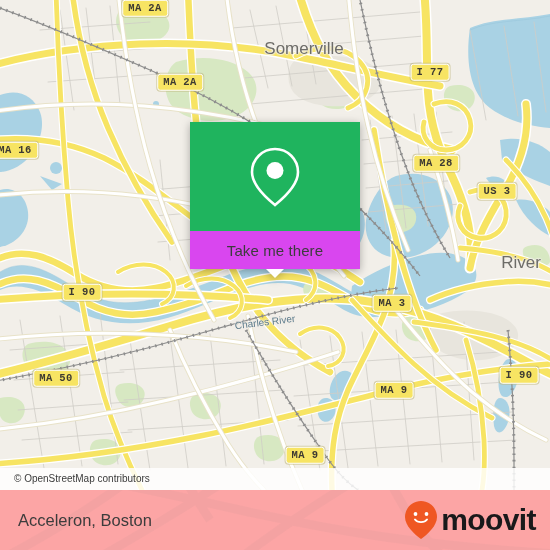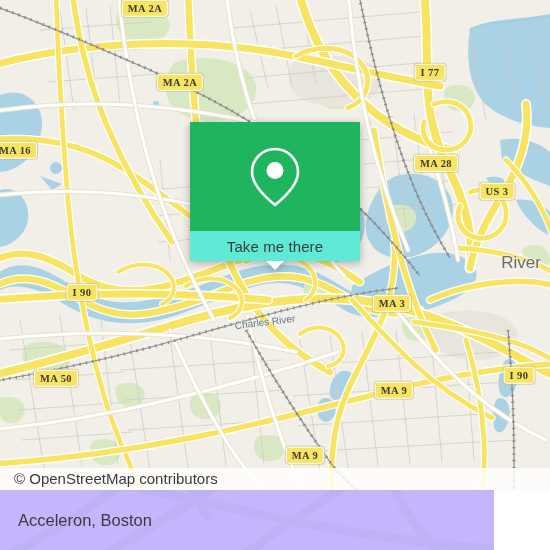--- a/index.html
+++ b/index.html
@@ -40,21 +40,21 @@
     border: 1.5px solid #ffffff;
     border-radius: 3px;
     color: #3d3a32;
     font-size: 10.5px;
     font-weight: bold;
     letter-spacing: .4px;
     padding: 1.5px 5px 2px 5px;
     line-height: 11px;
     white-space: nowrap;
     box-shadow: 0 0 0 1px rgba(190,180,120,.55);
-    font-family: Liberation Serif, serif;
+    font-family: Liberation Mono, monospace;
     transform: translate(-50%,-50%);
   }
 
   .place-label {
     position: absolute;
     color: #6d6c68;
     font-size: 15px;
     font-family: "Liberation Sans", sans-serif;
     white-space: nowrap;
     transform: translate(-50%,-50%);
@@ -78,21 +78,21 @@
 
   
   #attribution {
     position: absolute;
     left: 0;
     bottom: 0;
     width: 550px;
     height: 22px;
     background: rgba(255,255,255,.82);
     color: #3b3b3b;
-    font-size: 15px;
+    font-size: 10px;
     line-height: 22px;
     padding-left: 14px;
     box-sizing: border-box;
     font-family: "Liberation Sans", sans-serif;
     z-index: 5;
   }
 
   
   #popup {
     position: absolute;
@@ -103,22 +103,22 @@
     filter: drop-shadow(0 2px 4px rgba(0,0,0,.30));
   }
   #popup-head {
     height: 109px;
     background: #1fb45e;
     display: flex;
     align-items: center;
     justify-content: center;
   }
   #popup-action {
-    height: 30px;
-    background: #5eead4;
+    height: 38px;
+    background: #d946ef;
     display: flex;
     align-items: center;
     justify-content: center;
   }
   #popup-action-label {
     color: #3c3c3c;
     font-size: 15px;
     font-family: "Liberation Sans", sans-serif;
     letter-spacing: .1px;
   }
@@ -131,23 +131,23 @@
     border-left: 9px solid transparent;
     border-right: 9px solid transparent;
     border-top: 9px solid #ffffff;
   }
 
   
   #footer {
     position: absolute;
     left: 0;
     top: 490px;
-    width: 494px;
+    width: 550px;
     height: 60px;
-    background: #c4b5fd;
+    background: #fca5a5;
     overflow: hidden;
   }
   #footer-watermark {
     position: absolute;
     left: 0; top: -150px;
     width: 550px; height: 220px;
     opacity: .055;
     pointer-events: none;
   }
   #footer-title {
@@ -398,20 +398,21 @@
         <path class="rail" d="M508 330 C512 374 514 418 514 460 C514 476 514 484 514 490"></path>
         <path class="rail2" d="M508 330 C512 374 514 418 514 460 C514 476 514 484 514 490"></path>
       </g>
 
       <g stroke="#8fc0d6" fill="none" stroke-width=".7" opacity=".5">
         <path d="M0 272 C22 258 44 268 72 286 C96 302 120 306 150 300"></path>
         <path d="M470 30 C492 20 520 22 550 16"></path>
       </g>
     </svg>
 
+    <div class="place-label big" style="left:304px; top:49px;">Somerville</div>
     <div class="place-label big" style="left:521px; top:263px;">River</div>
 
     <div class="water-label" style="left:265px; top:322px;">Charles River</div>
 
     <div class="shield" style="left:145px; top:8px;">MA 2A</div>
     <div class="shield" style="left:180px; top:82px;">MA 2A</div>
     <div class="shield" style="left:430px; top:72px;">I 77</div>
     <div class="shield" style="left:15px;  top:150px;">MA 16</div>
     <div class="shield" style="left:402px; top:163px;margin-left:34px;">MA 28</div>
     <div class="shield" style="left:497px; top:191px;">US 3</div>
@@ -445,15 +446,24 @@
         <path d="M60 240 C130 200 200 160 270 110 C330 66 390 30 450 0"></path>
         <path d="M200 250 C260 200 320 160 390 120 C450 86 510 60 570 40"></path>
         <path d="M-20 120 C60 130 150 150 240 170 C330 190 420 206 560 214"></path>
         <path d="M320 -20 C340 40 366 100 400 160 C420 196 440 216 460 230"></path>
         <path d="M120 -20 C140 50 170 120 210 180"></path>
       </g>
     </svg>
 
     <div id="footer-title">Acceleron, Boston</div>
 
+    <div id="brand">
+      <svg width="34" height="40" viewBox="0 0 34 40" style="margin-right:3px;">
+        <path d="M17 1 C8.2 1 1 8.2 1 17 C1 25.5 10 34 17 39 C24 34 33 25.5 33 17 C33 8.2 25.8 1 17 1 Z" fill="#ef5723"></path>
+        <circle cx="11.5" cy="14" r="1.9" fill="#ffffff"></circle>
+        <circle cx="22.5" cy="14" r="1.9" fill="#ffffff"></circle>
+        <path d="M11 19.5 C13.5 23 20.5 23 23 19.5" fill="none" stroke="#ffffff" stroke-width="1.9" stroke-linecap="round"></path>
+      </svg>
+      <span id="brand-wordmark">moovit</span>
+    </div>
   </div>
 
 </div>
 
 </body></html>

